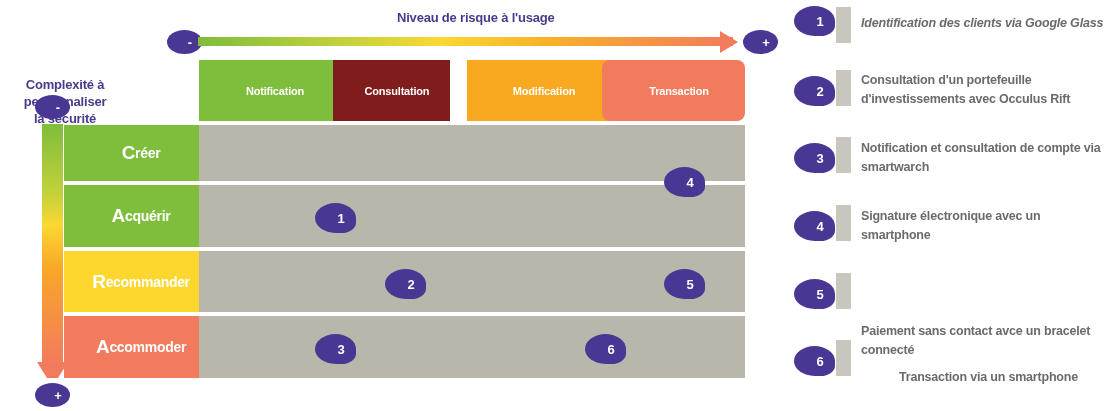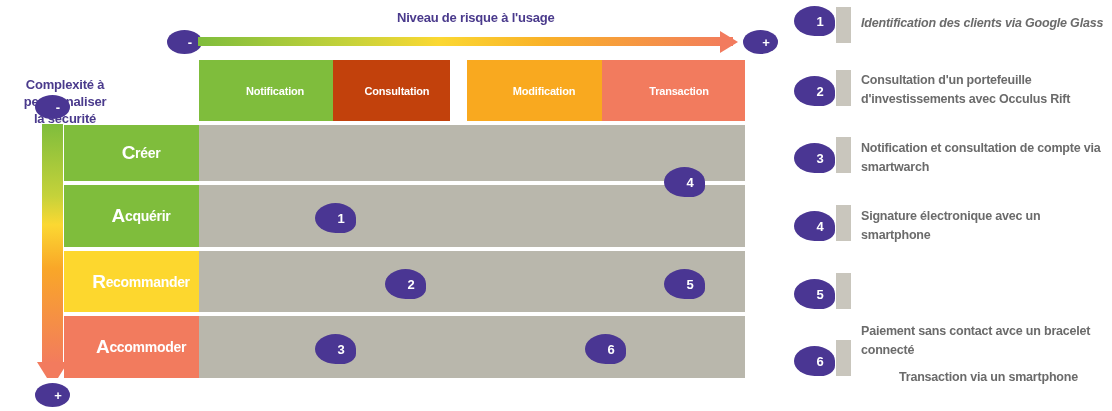--- a/index.html
+++ b/index.html
@@ -39,23 +39,23 @@
 <div class="abs hbar"></div>
 <div class="abs hhead"></div>
 <div class="abs pm" style="left:743px;top:30px;">+</div>
 
 <div class="abs pm" style="left:35px;top:95px;">-</div>
 <div class="abs vbar"></div>
 <div class="abs vhead"></div>
 <div class="abs pm" style="left:35px;top:383px;">+</div>
 
 <div class="abs col-h" style="left:199px;width:130px;background:#7fbd3c;">Notification</div>
-<div class="abs col-h" style="left:333px;width:106px;background:#c2410c;">Consultation</div>
+<div class="abs col-h" style="left:333px;width:106px;background:#7f1d1d;">Consultation</div>
 <div class="abs col-h" style="left:467px;width:132px;background:#f9a91f;">Modification</div>
-<div class="abs col-h" style="left:602px;width:132px;background:#f27b5e;">Transaction</div>
+<div class="abs col-h" style="left:602px;width:132px;background:#f27b5e;border-radius:8px;">Transaction</div>
 
 <div class="abs row-h" style="top:125px;height:56px;background:#7fbd3c;">
   <span class="cap">C</span>
     <span>réer</span>
 </div>
 <div class="abs row-h" style="top:185px;height:62px;background:#7fbd3c;">
   <span class="cap">A</span>
     <span>cquérir</span>
 </div>
 <div class="abs row-h" style="top:251px;height:61px;background:#fdd72e;">

